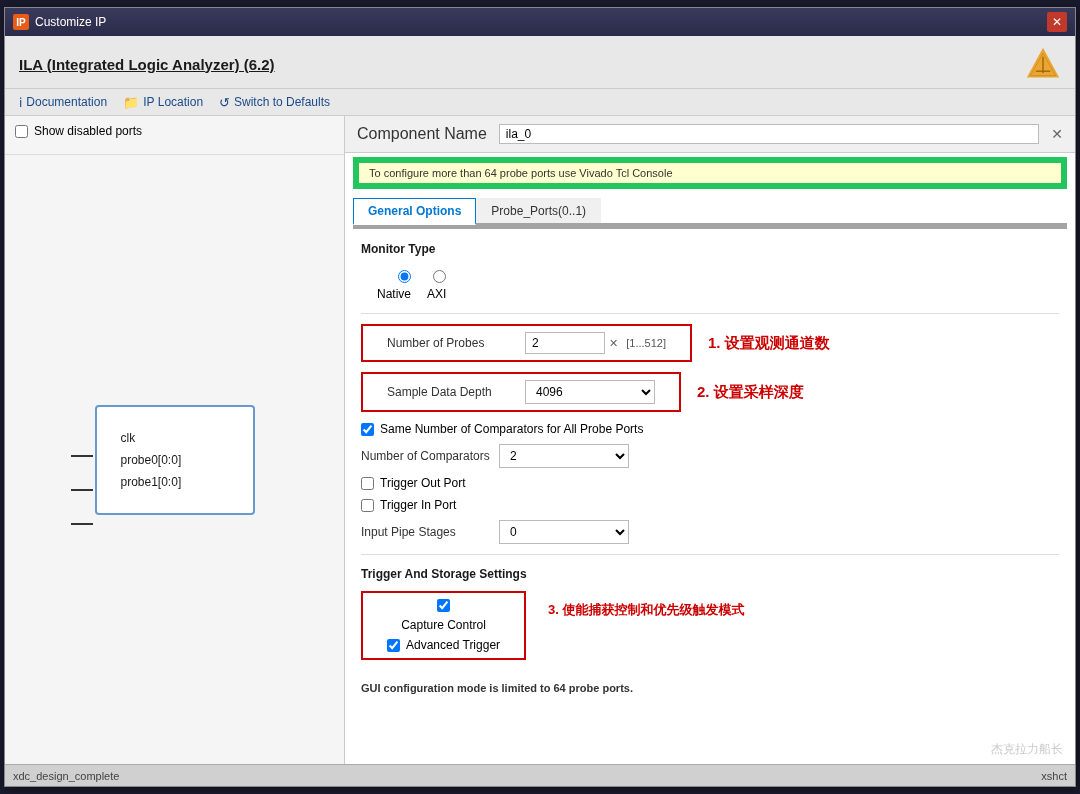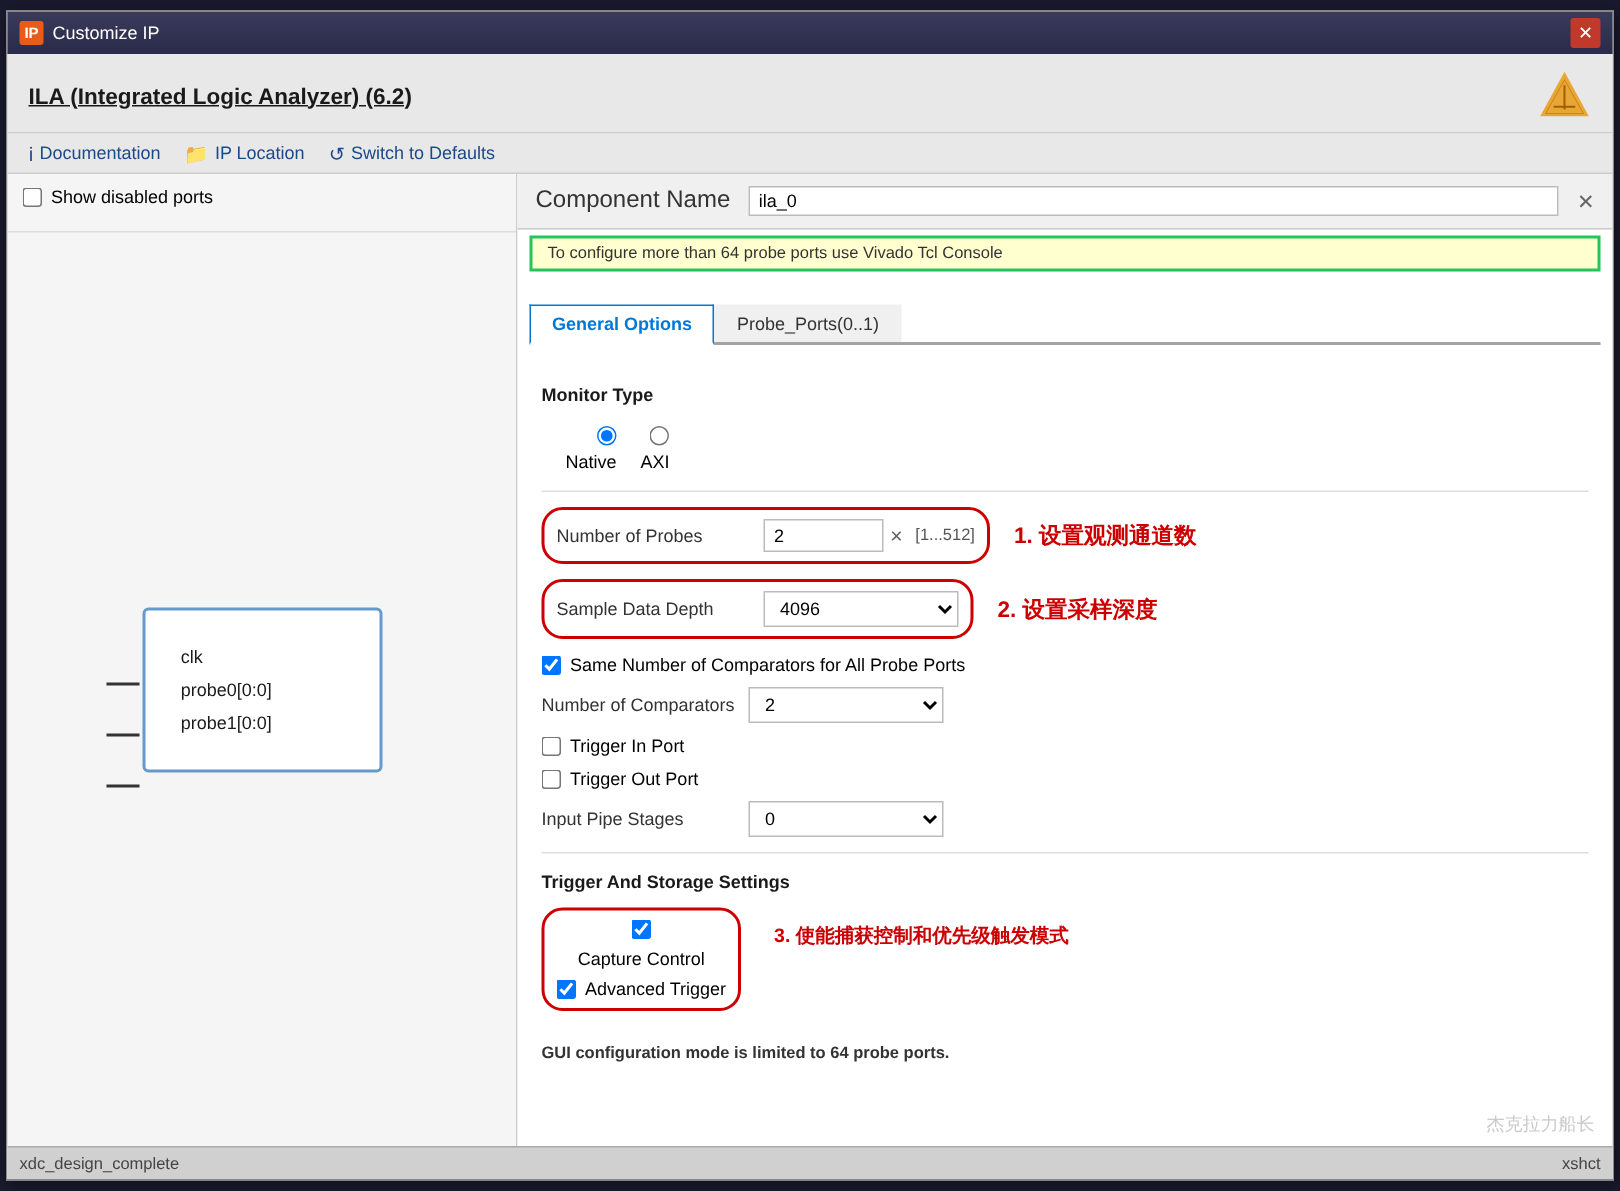--- a/index.html
+++ b/index.html
@@ -187,31 +187,31 @@
       font-size: 12px;
       background: white;
     }
     .close-btn {
       cursor: pointer;
       color: #666;
       font-size: 14px;
     }
     .info-bar {
       background: #ffffd0;
-      border: 2px solid #22c55e;
+      border: 6px solid #22c55e;
       padding: 4px 10px;
       font-size: 11px;
       color: #333;
       margin: 4px 8px;
     }
     .tabs-bar {
       display: flex;
       gap: 0;
-      border-bottom: 2px solid #a3a3a3;
-      margin: 14px 8px;
+      border-bottom: 6px solid #a3a3a3;
+      margin: 1px 8px;
       padding-top: 4px;
     }
     .tab {
       padding: 5px 14px;
       font-size: 12px;
       cursor: pointer;
       border: 1px solid transparent;
       border-bottom: none;
       background: #f0f0f0;
       color: #333;
@@ -287,22 +287,22 @@
     }
     .checkbox-row {
       display: flex;
       align-items: center;
       gap: 6px;
       margin-bottom: 8px;
       font-size: 12px;
     }
     .highlighted-box {
       border: 2px solid #cc0000;
-      padding: 6px 8px;
-      border-radius: 14px;
+      padding: 6px 24px;
+      border-radius: 0;
       display: inline-block;
       margin-bottom: 8px;
     }
     .annotation {
       color: #cc0000;
       font-size: 15px;
       font-weight: bold;
       margin-left: 12px;
     }
     .annotation-chinese {
@@ -493,26 +493,26 @@
             <select class="form-select">
               <option value="1">1</option>
               <option value="2" selected="">2</option>
               <option value="3">3</option>
               <option value="4">4</option>
             </select>
           </div>
 
           <div class="checkbox-row">
             <input type="checkbox" style="">
-            <span>Trigger In Port</span>
+            <span>Trigger Out Port</span>
           </div>
 
           <div class="checkbox-row">
             <input type="checkbox" style="">
-            <span>Trigger Out Port</span>
+            <span>Trigger In Port</span>
           </div>
 
           <div class="form-row">
             <span class="form-label">Input Pipe Stages</span>
             <select class="form-select">
               <option value="0" selected="">0</option>
               <option value="1">1</option>
               <option value="2">2</option>
             </select>
           </div>

